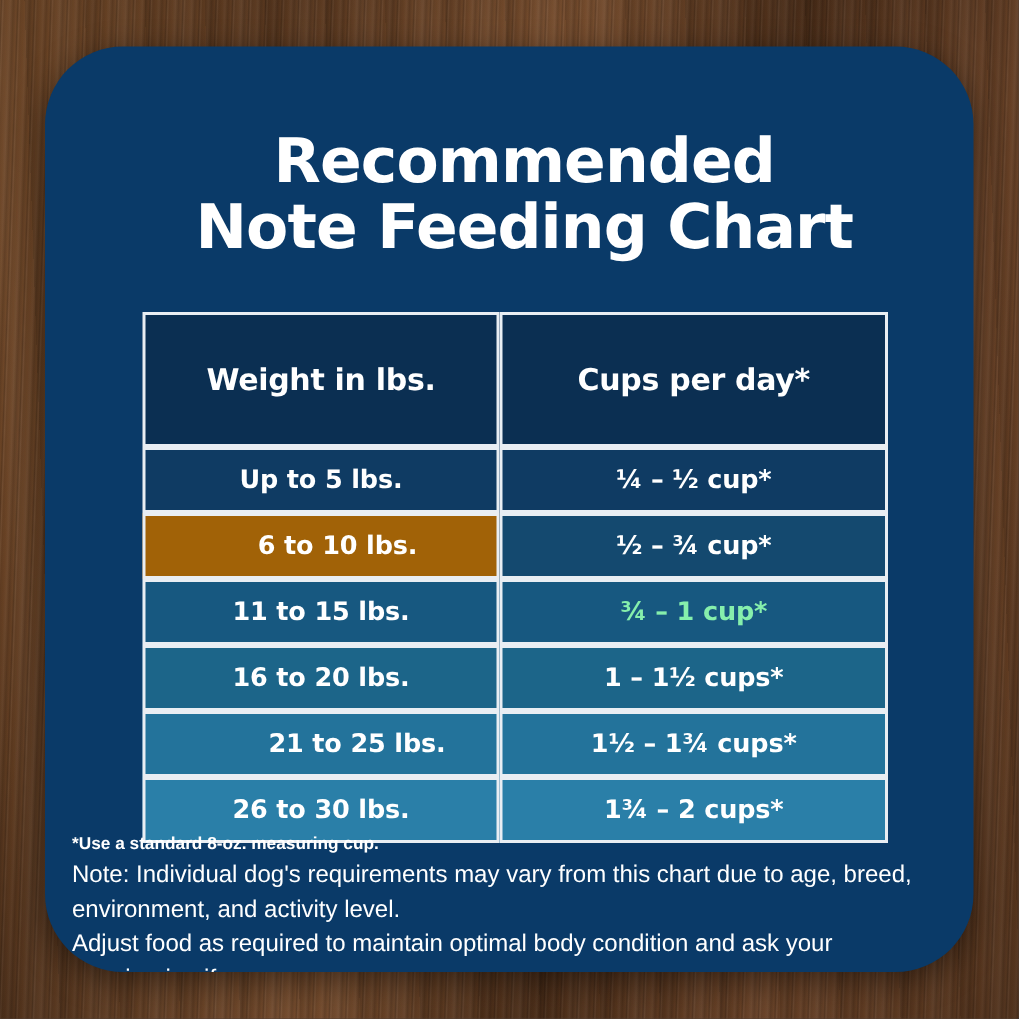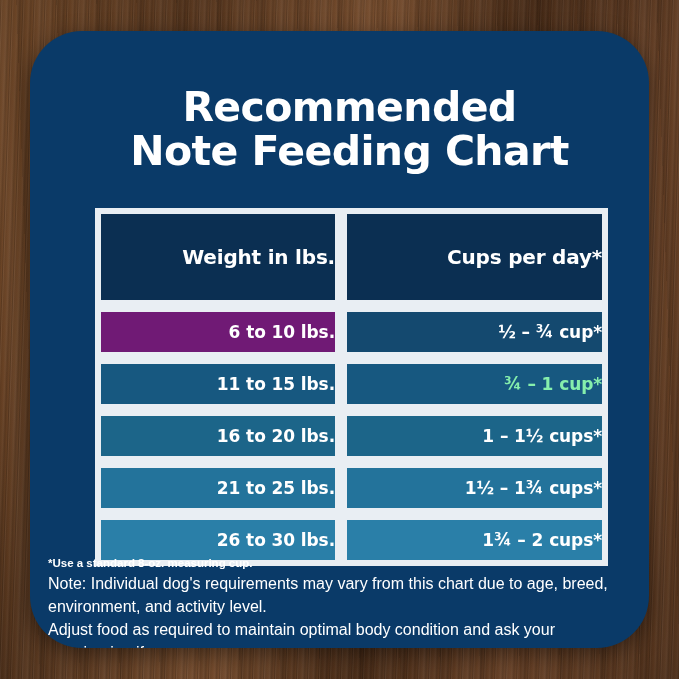--- a/index.html
+++ b/index.html
@@ -80,23 +80,23 @@
     position: absolute;
     left: 65px;
     top: 177px;
     width: 489px;
     border-collapse: separate;
     border-spacing: 0;
     table-layout: fixed;
   }
   .feeding-table th,
   .feeding-table td {
-    text-align: right;
+    text-align: center;
     color: #ffffff;
-    border: 6px solid #ef4444;
+    border: 2px solid #ef4444;
     padding: 0;
   }
   .feeding-table th {
     height: 86px;
     font-size: 20px;
     font-weight: bold;
     font-family: "DejaVu Sans", sans-serif;
     letter-spacing: -0.2px;
   }
   .feeding-table td {
@@ -143,21 +143,25 @@
 
   <table class="feeding-table">
     <thead>
       <tr>
         <th class="col-weight" style="background-color: rgb(11, 47, 82); border-color: rgb(233, 238, 243); color: rgb(255, 255, 255);">Weight in lbs.</th>
         <th class="col-cups" style="background-color: rgb(11, 47, 82); border-color: rgb(233, 238, 243); color: rgb(255, 255, 255);">Cups per day*</th>
       </tr>
     </thead>
     <tbody>
       <tr>
-        <td class="col-weight" style="background-color: #701a75; border-color: rgb(233, 238, 243); color: rgb(255, 255, 255); padding-left: 22px;">6 to 10 lbs.</td>
+        <td class="col-weight" style="background-color: rgb(15, 59, 99); border-color: rgb(233, 238, 243); color: rgb(255, 255, 255);">Up to 5 lbs.</td>
+        <td class="col-cups" style="background-color: rgb(15, 59, 99); border-color: rgb(233, 238, 243); color: rgb(255, 255, 255);">¼ – ½ cup*</td>
+      </tr>
+      <tr>
+        <td class="col-weight" style="background-color: #a16207; border-color: rgb(233, 238, 243); color: rgb(255, 255, 255); padding-left: 22px;">6 to 10 lbs.</td>
         <td class="col-cups" style="background-color: rgb(20, 73, 111); border-color: rgb(233, 238, 243); color: rgb(255, 255, 255);">½ – ¾ cup*</td>
       </tr>
       <tr>
         <td class="col-weight" style="background-color: rgb(23, 88, 128); border-color: rgb(233, 238, 243); color: rgb(255, 255, 255);">11 to 15 lbs.</td>
         <td class="col-cups" style="background-color: rgb(23, 88, 128); border-color: rgb(233, 238, 243); color: #86efac;">¾ – 1 cup*</td>
       </tr>
       <tr>
         <td class="col-weight" style="background-color: rgb(28, 101, 137); border-color: rgb(233, 238, 243); color: rgb(255, 255, 255);">16 to 20 lbs.</td>
         <td class="col-cups" style="background-color: rgb(28, 101, 137); border-color: rgb(233, 238, 243); color: rgb(255, 255, 255);">1 – 1½ cups*</td>
       </tr>

